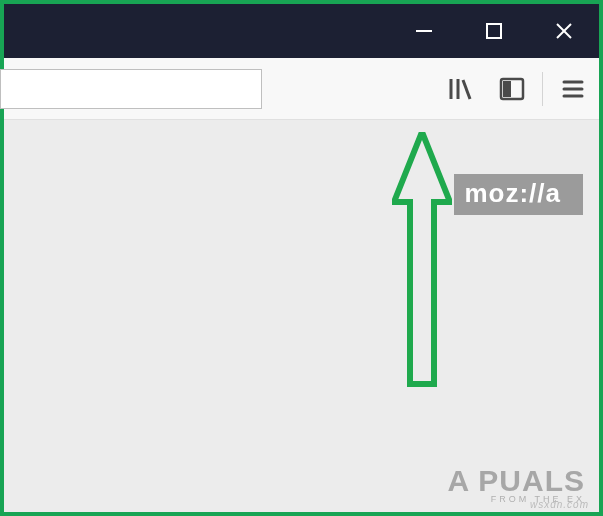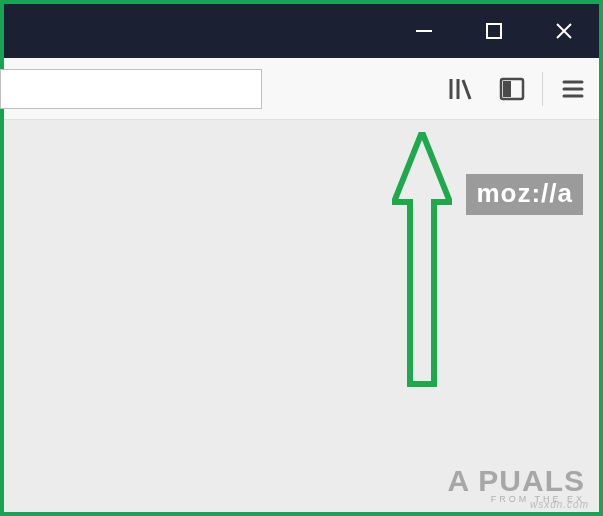--- a/index.html
+++ b/index.html
@@ -7,21 +7,21 @@
   .frame { width: 603px; height: 516px; border: 4px solid #18a454; background: #ececec; position: relative; }
   .titlebar { height: 54px; background: #1c2033; display: flex; justify-content: flex-end; align-items: center; }
   .win-btn { width: 70px; height: 54px; display: flex; align-items: center; justify-content: center; color: #fff; }
   .win-btn svg { display: block; }
   .toolbar { height: 62px; background: #f8f8f8; border-bottom: 1px solid #e0e0e0; display: flex; align-items: center; position: relative; }
   .addr { width: 262px; height: 40px; margin-left: -4px; border: 1px solid #bfbfbf; background: #fff; padding: 0 8px; font-size: 14px; color: #333; }
   .tool-right { position: absolute; right: 0; top: 0; height: 62px; display: flex; align-items: center; }
   .icon-btn { width: 52px; height: 46px; display: flex; align-items: center; justify-content: center; color: #4a4a4a; border-radius: 4px; }
   .divider { width: 1px; height: 34px; background: #d4d4d4; margin: 0 4px; }
   .content { position: absolute; left: 4px; right: 4px; top: 120px; bottom: 4px; background: #ececec; }
-  .mozilla-badge { position: absolute; top: 50px; right: 12px; background: #9b9b9b; color: #fff; font-weight: bold; font-size: 26px; letter-spacing: 1px; padding: 4px 10px 6px 10px; font-family: Arial, sans-serif; }
+  .mozilla-badge { position: absolute; top: 50px; right: 12px; background: #9b9b9b; color: #fff; font-weight: bold; font-size: 26px; letter-spacing: 1px; padding: 4px 22px 6px 10px; font-family: Arial, sans-serif; }
   .arrow-annot { position: absolute; left: 388px; top: 128px; pointer-events: none; }
   .watermark { position: absolute; right: 14px; bottom: 8px; text-align: right; color: #9a9a9a; pointer-events: none; margin-top: 19px; }
   .watermark .brand { font-size: 30px; font-weight: bold; letter-spacing: 1px; color: #a7a7a7; }
   .watermark .sub { font-size: 9px; letter-spacing: 3px; color: #b0b0b0; display: block; margin-top: -4px; }
   .wm-url { position: absolute; right: 10px; bottom: 2px; font-size: 10px; color: #bbb; letter-spacing: 1px; font-style: italic; }
 </style>
 </head>
 <body>
 
 <div class="frame">

